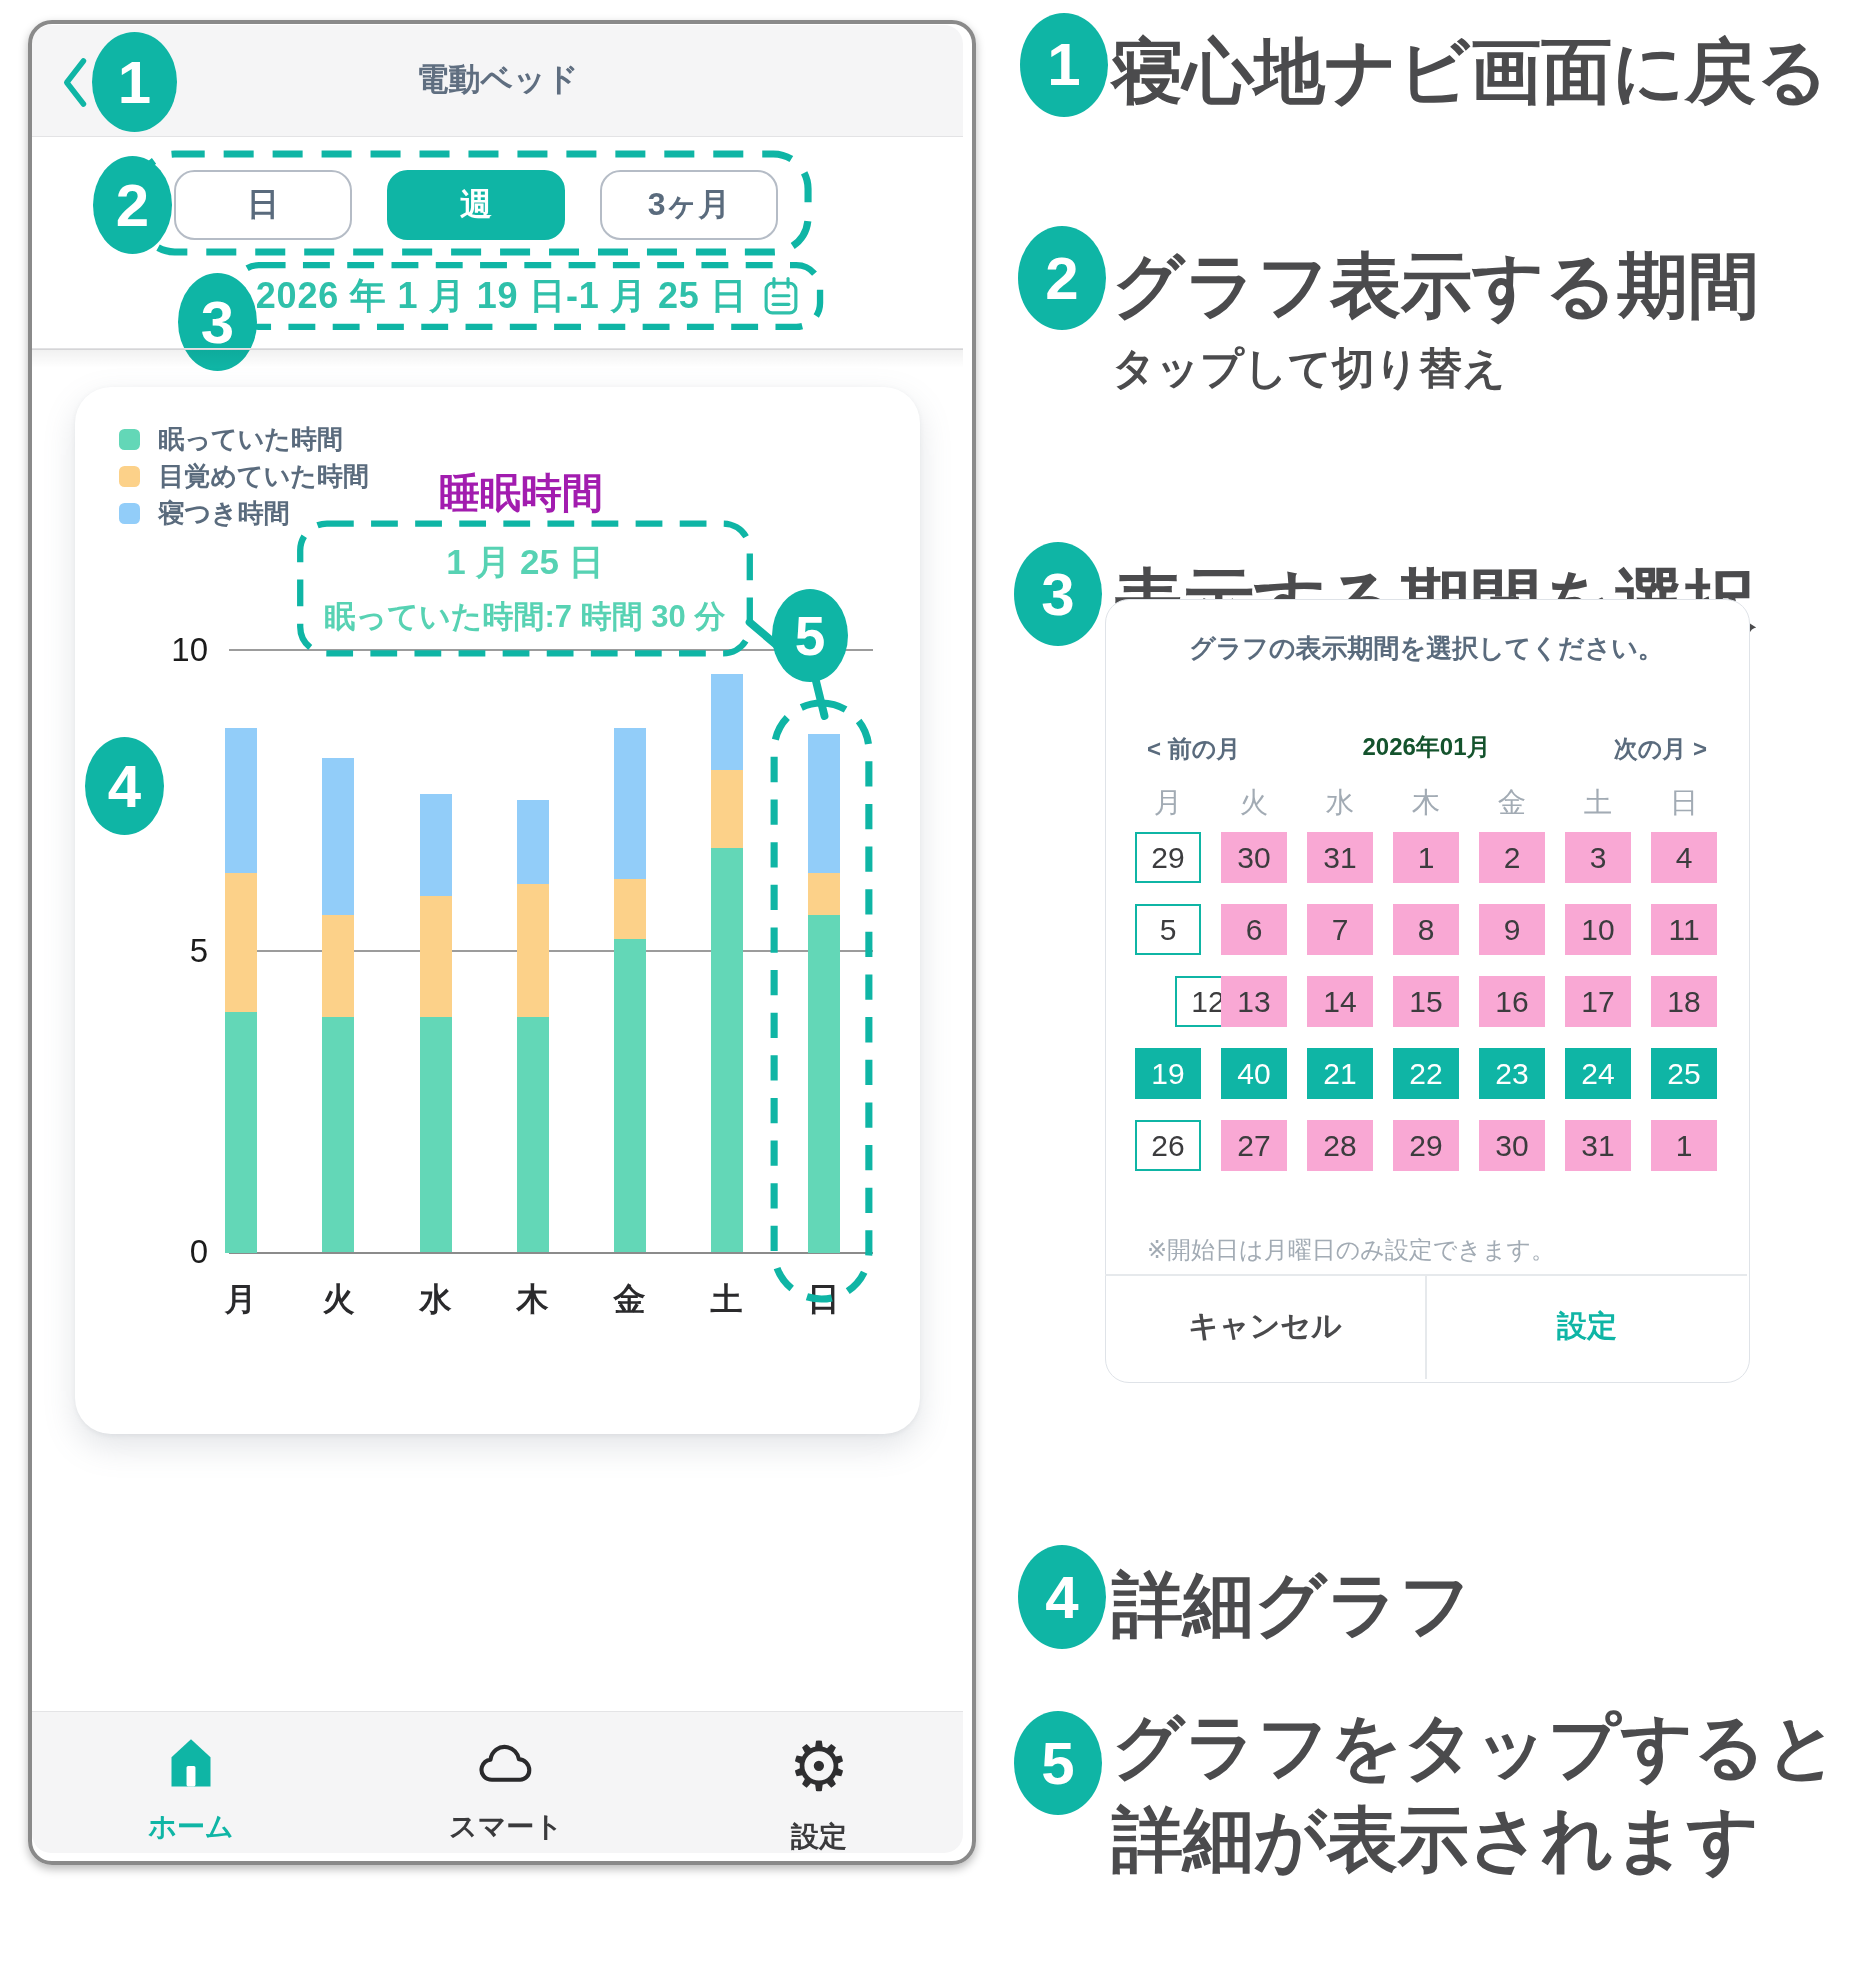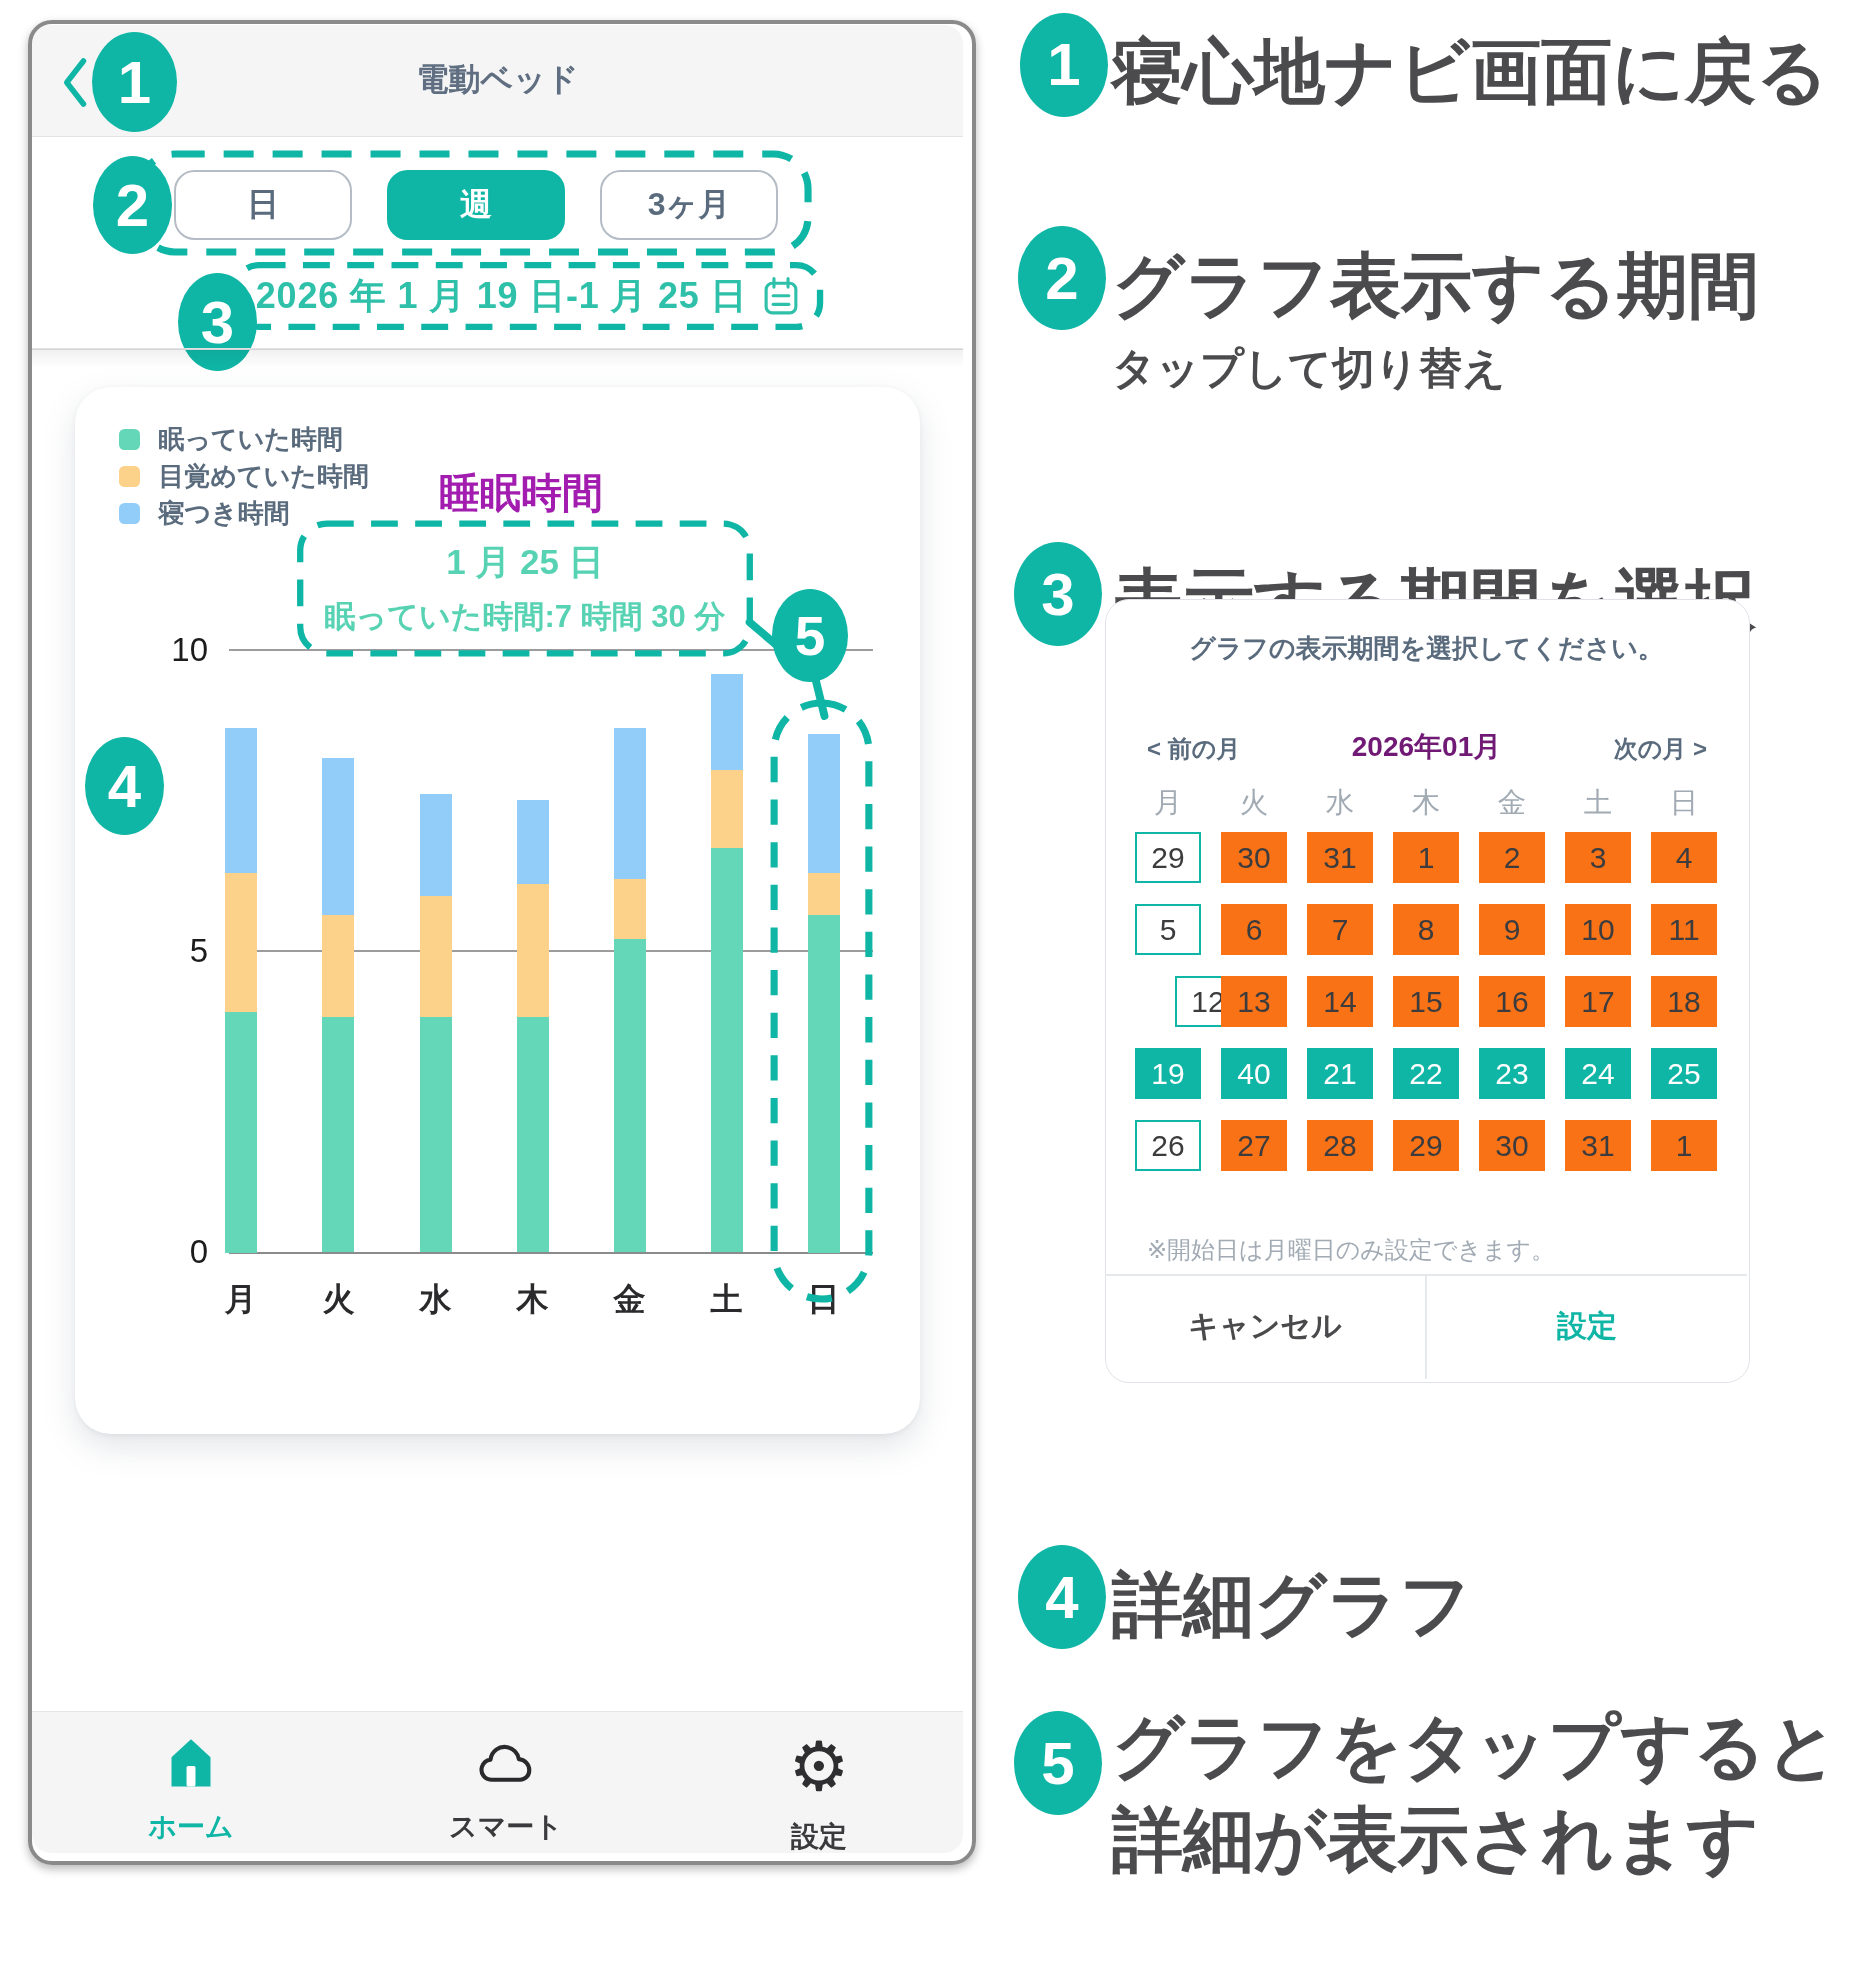--- a/index.html
+++ b/index.html
@@ -43,24 +43,24 @@
   .tab-item{display:flex;flex-direction:column;align-items:center;justify-content:flex-start;}
   .tab-label{font-size:28px;font-weight:600;margin-top:20px;}
   .gear{font-size:68px;line-height:63px;color:#2e2e30;}
   
   .ann{font-size:71px;font-weight:700;color:#4b4b4d;white-space:nowrap;}
   .ann-sub{font-size:43px;font-weight:700;color:#4b4b4d;white-space:nowrap;}
   
   .cal-panel{left:1105px;top:599px;width:643px;height:782px;background:#fff;border:1.6px solid #dfe3e8;border-radius:24px;}
   .cal-prompt{font-size:26px;font-weight:600;color:#5a6b7d;}
   .cal-nav{font-size:24px;font-weight:700;color:#5a6b7d;}
-  .cal-month{font-size:28px;font-weight:700;color:#701a75;}
+  .cal-month{font-size:24px;font-weight:700;color:#14532d;}
   .cal-wd{font-size:28.4px;color:#a2abb4;}
   .cal-cell{width:66px;height:51px;font-size:30px;color:#3c3c3e;display:flex;align-items:center;justify-content:center;box-sizing:border-box;}
-  .cal-cell.p{background:#f97316;}
+  .cal-cell.p{background:#f9a8d4;}
   .cal-cell.m{background:#fff;border:2.4px solid var(--accent);}
   .cal-cell.sel{background:var(--accent);color:#fff;}
   .cal-note{font-size:24px;color:#a2abb4;}
   .cal-btn{font-size:30px;font-weight:600;}
   svg.dash{display:block;}
 </style>
 </head>
 <body>
 
 <div id="stage">

